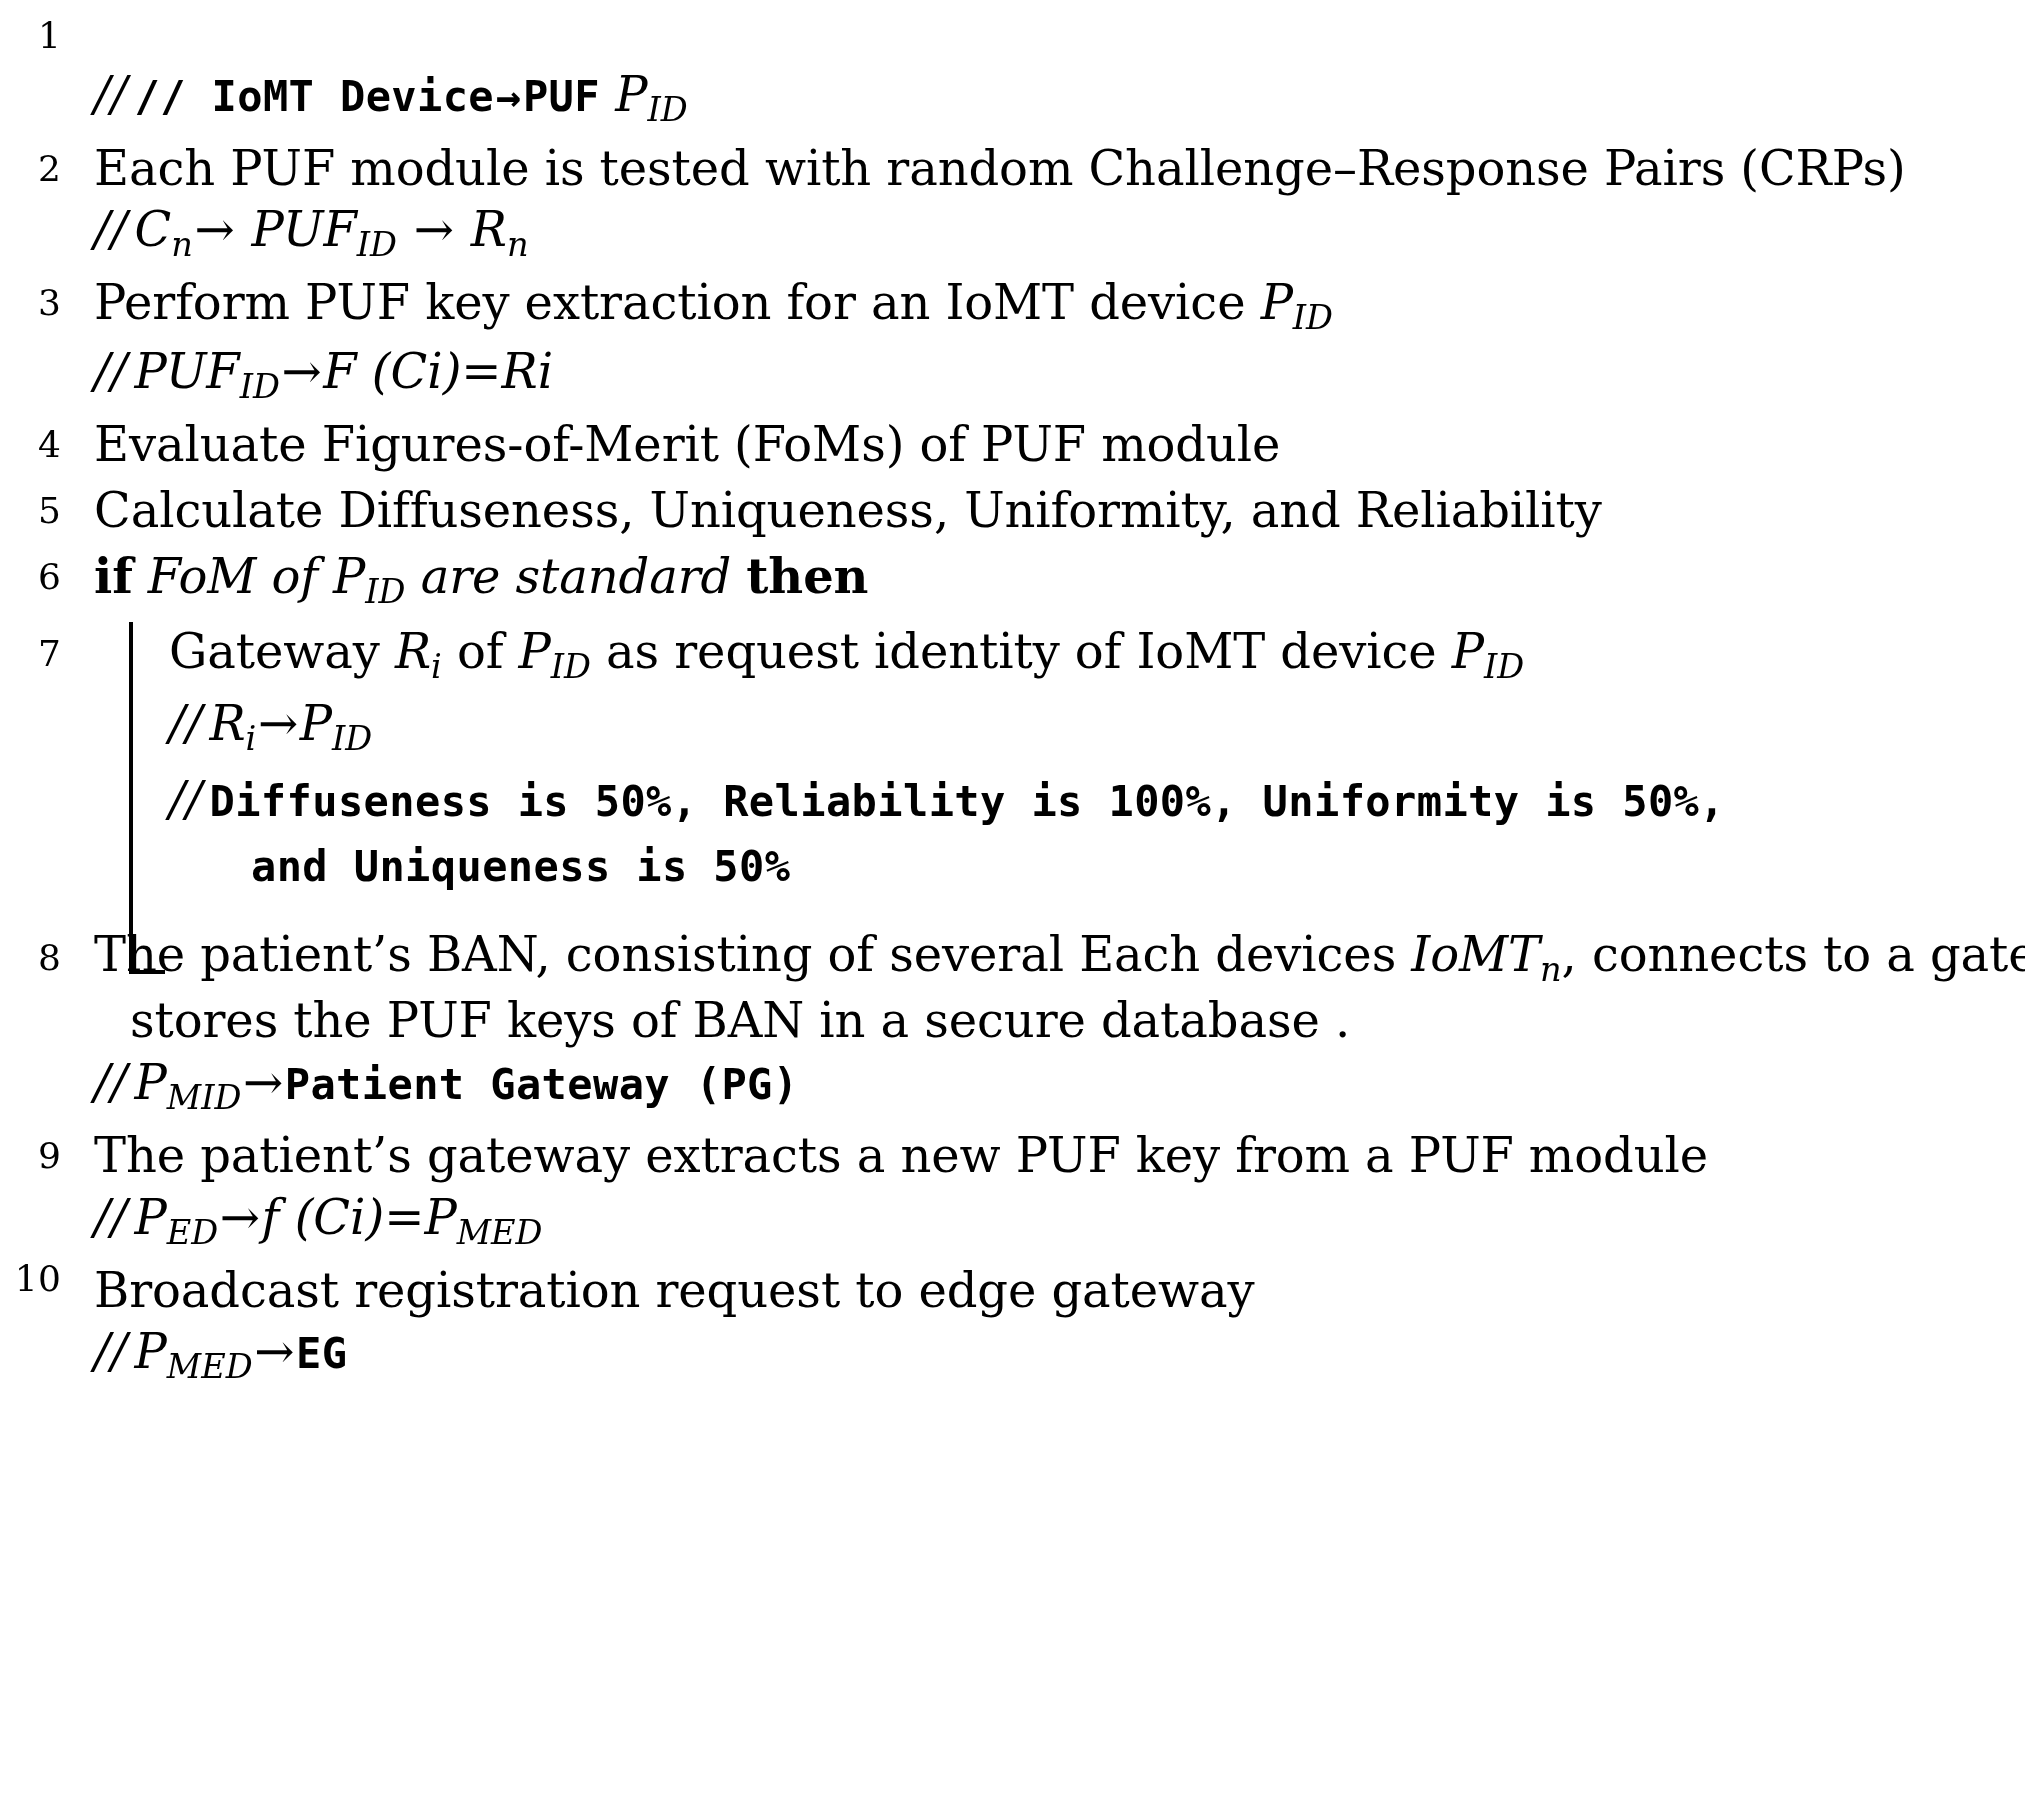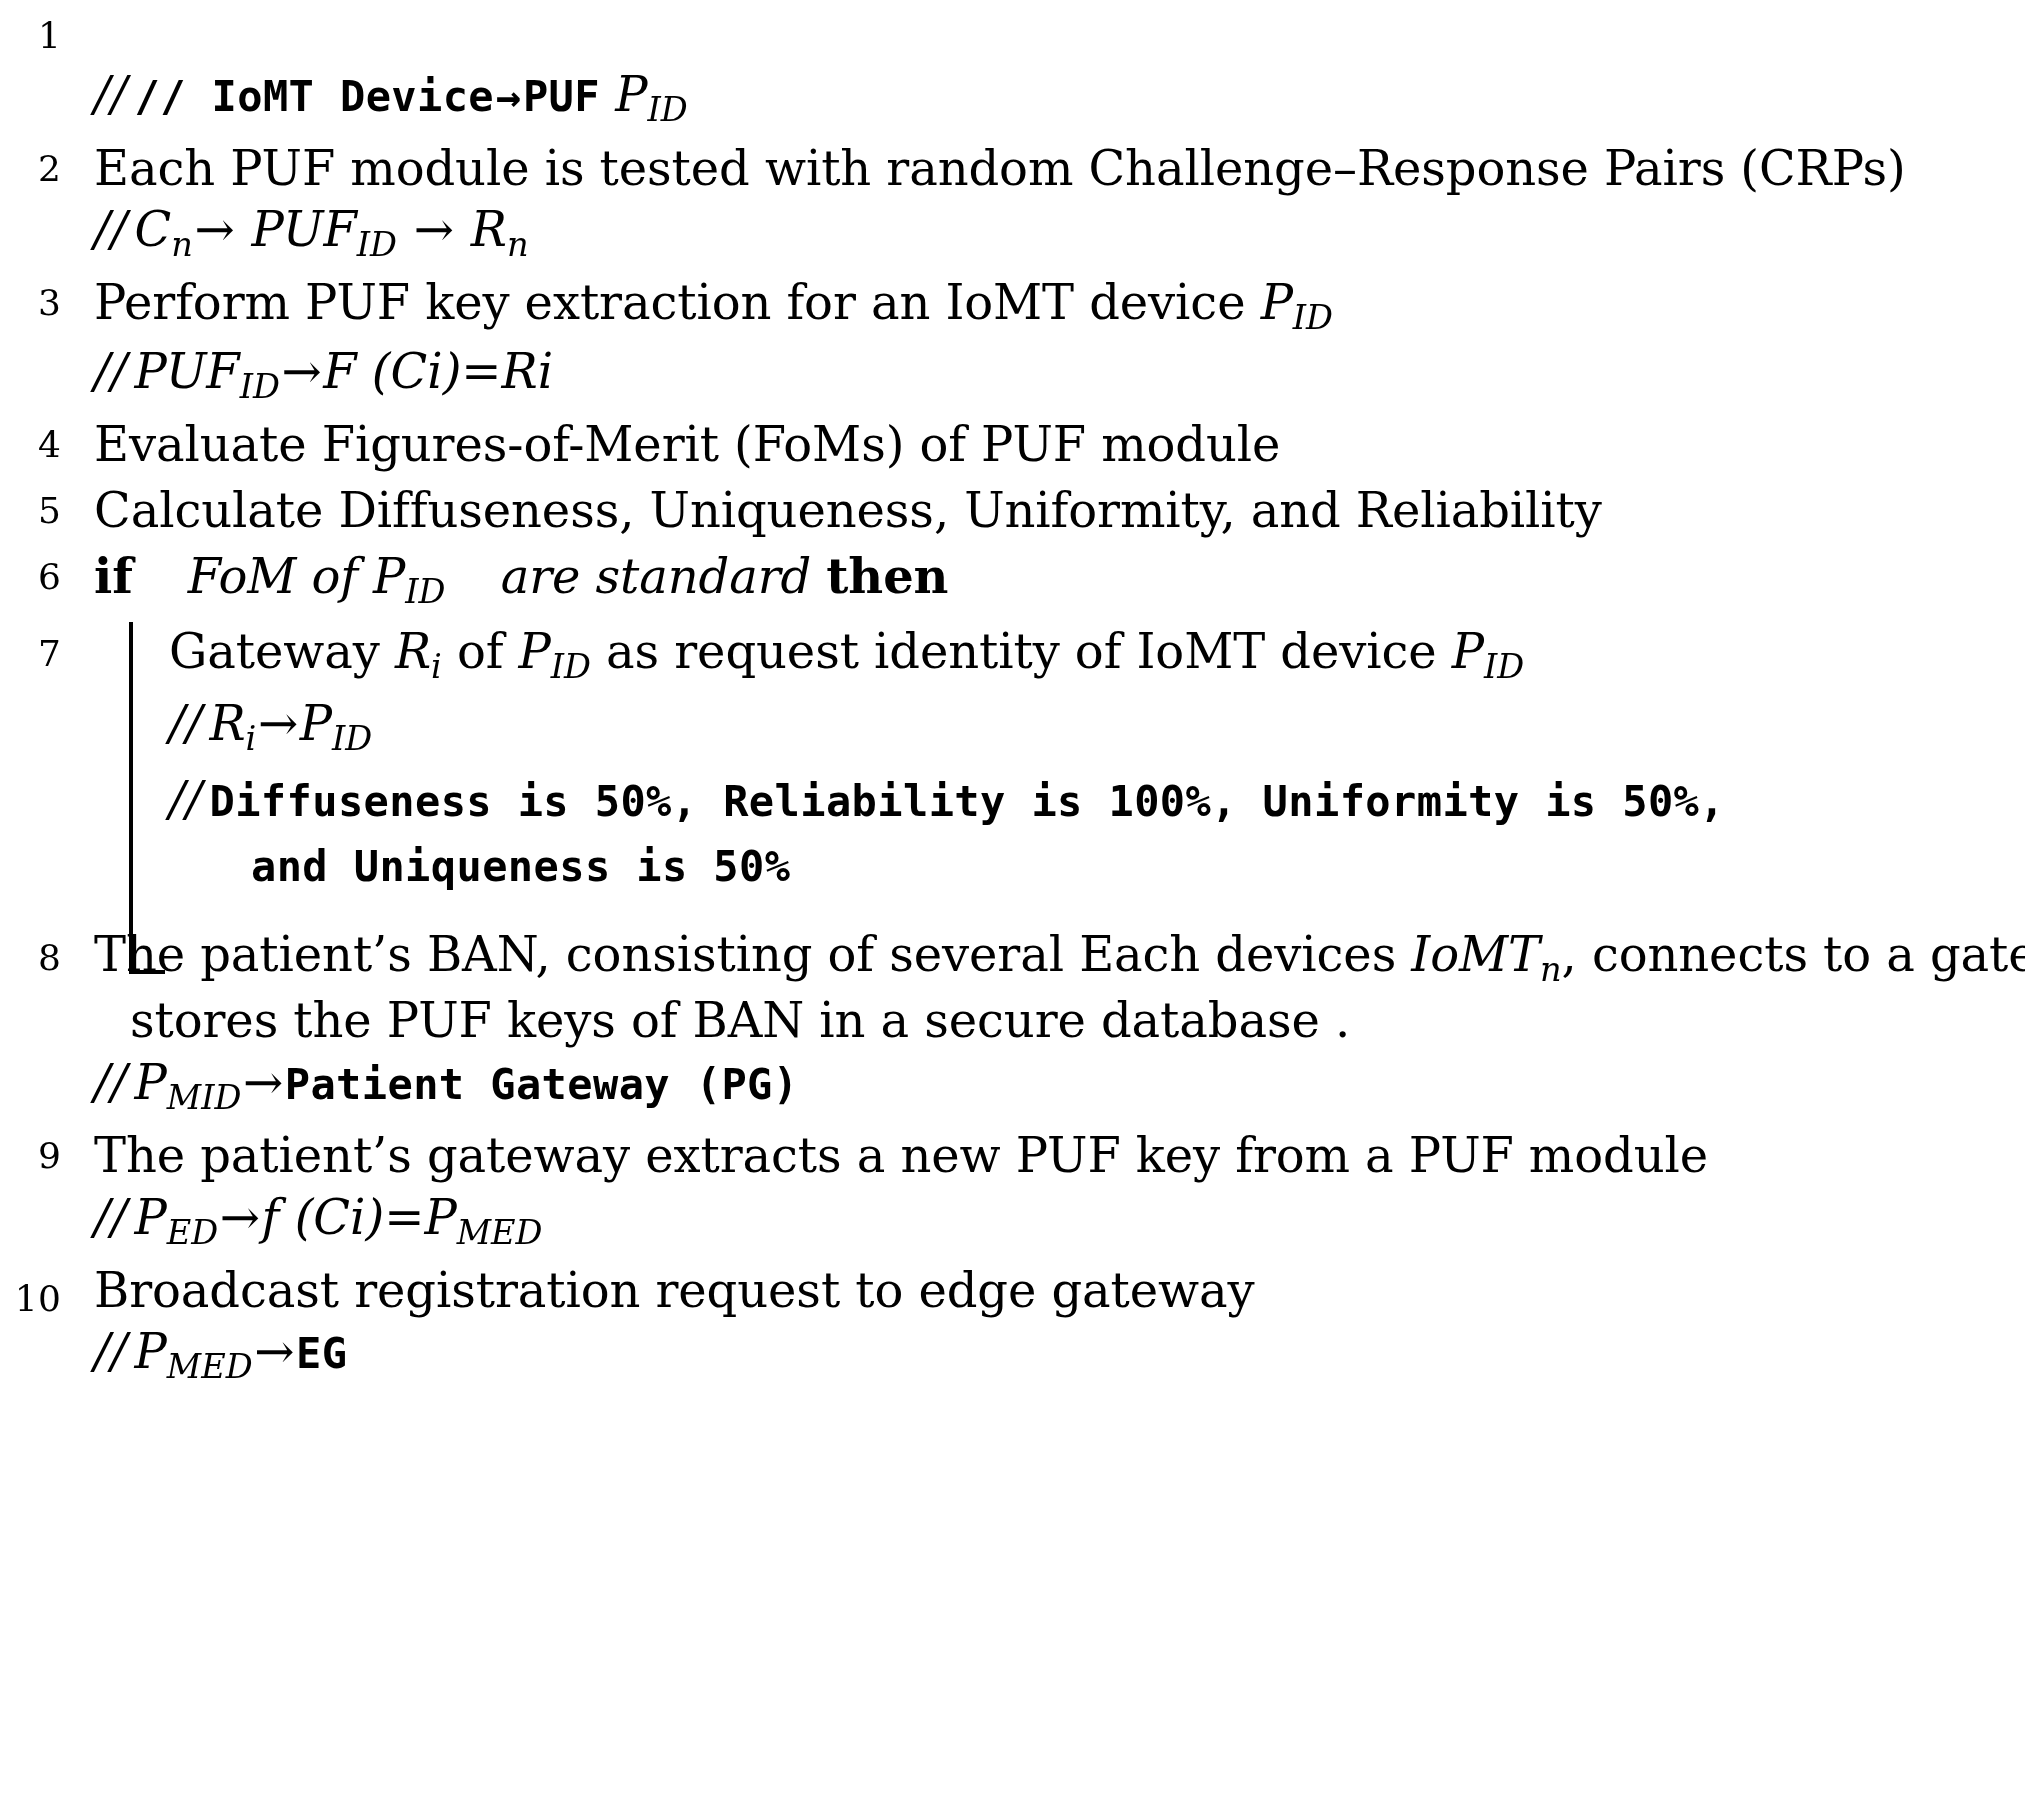--- a/index.html
+++ b/index.html
@@ -94,21 +94,20 @@
     font-size: 0.70em;
     vertical-align: -0.30em;
     letter-spacing: 0;
   }
   .kw {
     font-weight: bold;
     font-style: normal;
   }
   .it {
     font-style: italic;
-    margin-left: 40px;
   }
   .arrow {
     font-style: normal;
     padding: 0 1.6px;
   }
 
   
   .block {
     position: relative;
   }
@@ -231,21 +230,21 @@
   <div class="algo-line" style="margin-top:6.5px;">
     <span class="lineno" style="top:12px;">9</span>
     <div class="stmt">The patient’s gateway extracts a new PUF key from a PUF module</div>
   </div>
 
   <div class="comment" style="margin-top:0.8px;">
     <span class="slashes">//</span><span class="math">P</span><span class="sub">ED</span><span class="arrow math">→</span><span class="math">f</span>&nbsp;<span class="math">(Ci)=</span><span class="math">P</span><span class="sub">MED</span>
   </div>
 
   <div class="algo-line" style="margin-top:6.5px;">
-    <span class="lineno" style="top:20px;">10</span>
+    <span class="lineno" style="top:0;">10</span>
     <div class="stmt">Broadcast registration request to edge gateway</div>
   </div>
 
   <div class="comment" style="margin-top:0.8px;">
     <span class="slashes">//</span><span class="math">P</span><span class="sub">MED</span><span class="arrow math">→</span><span class="mono">EG</span>
   </div>
 
 </div>
 
 

